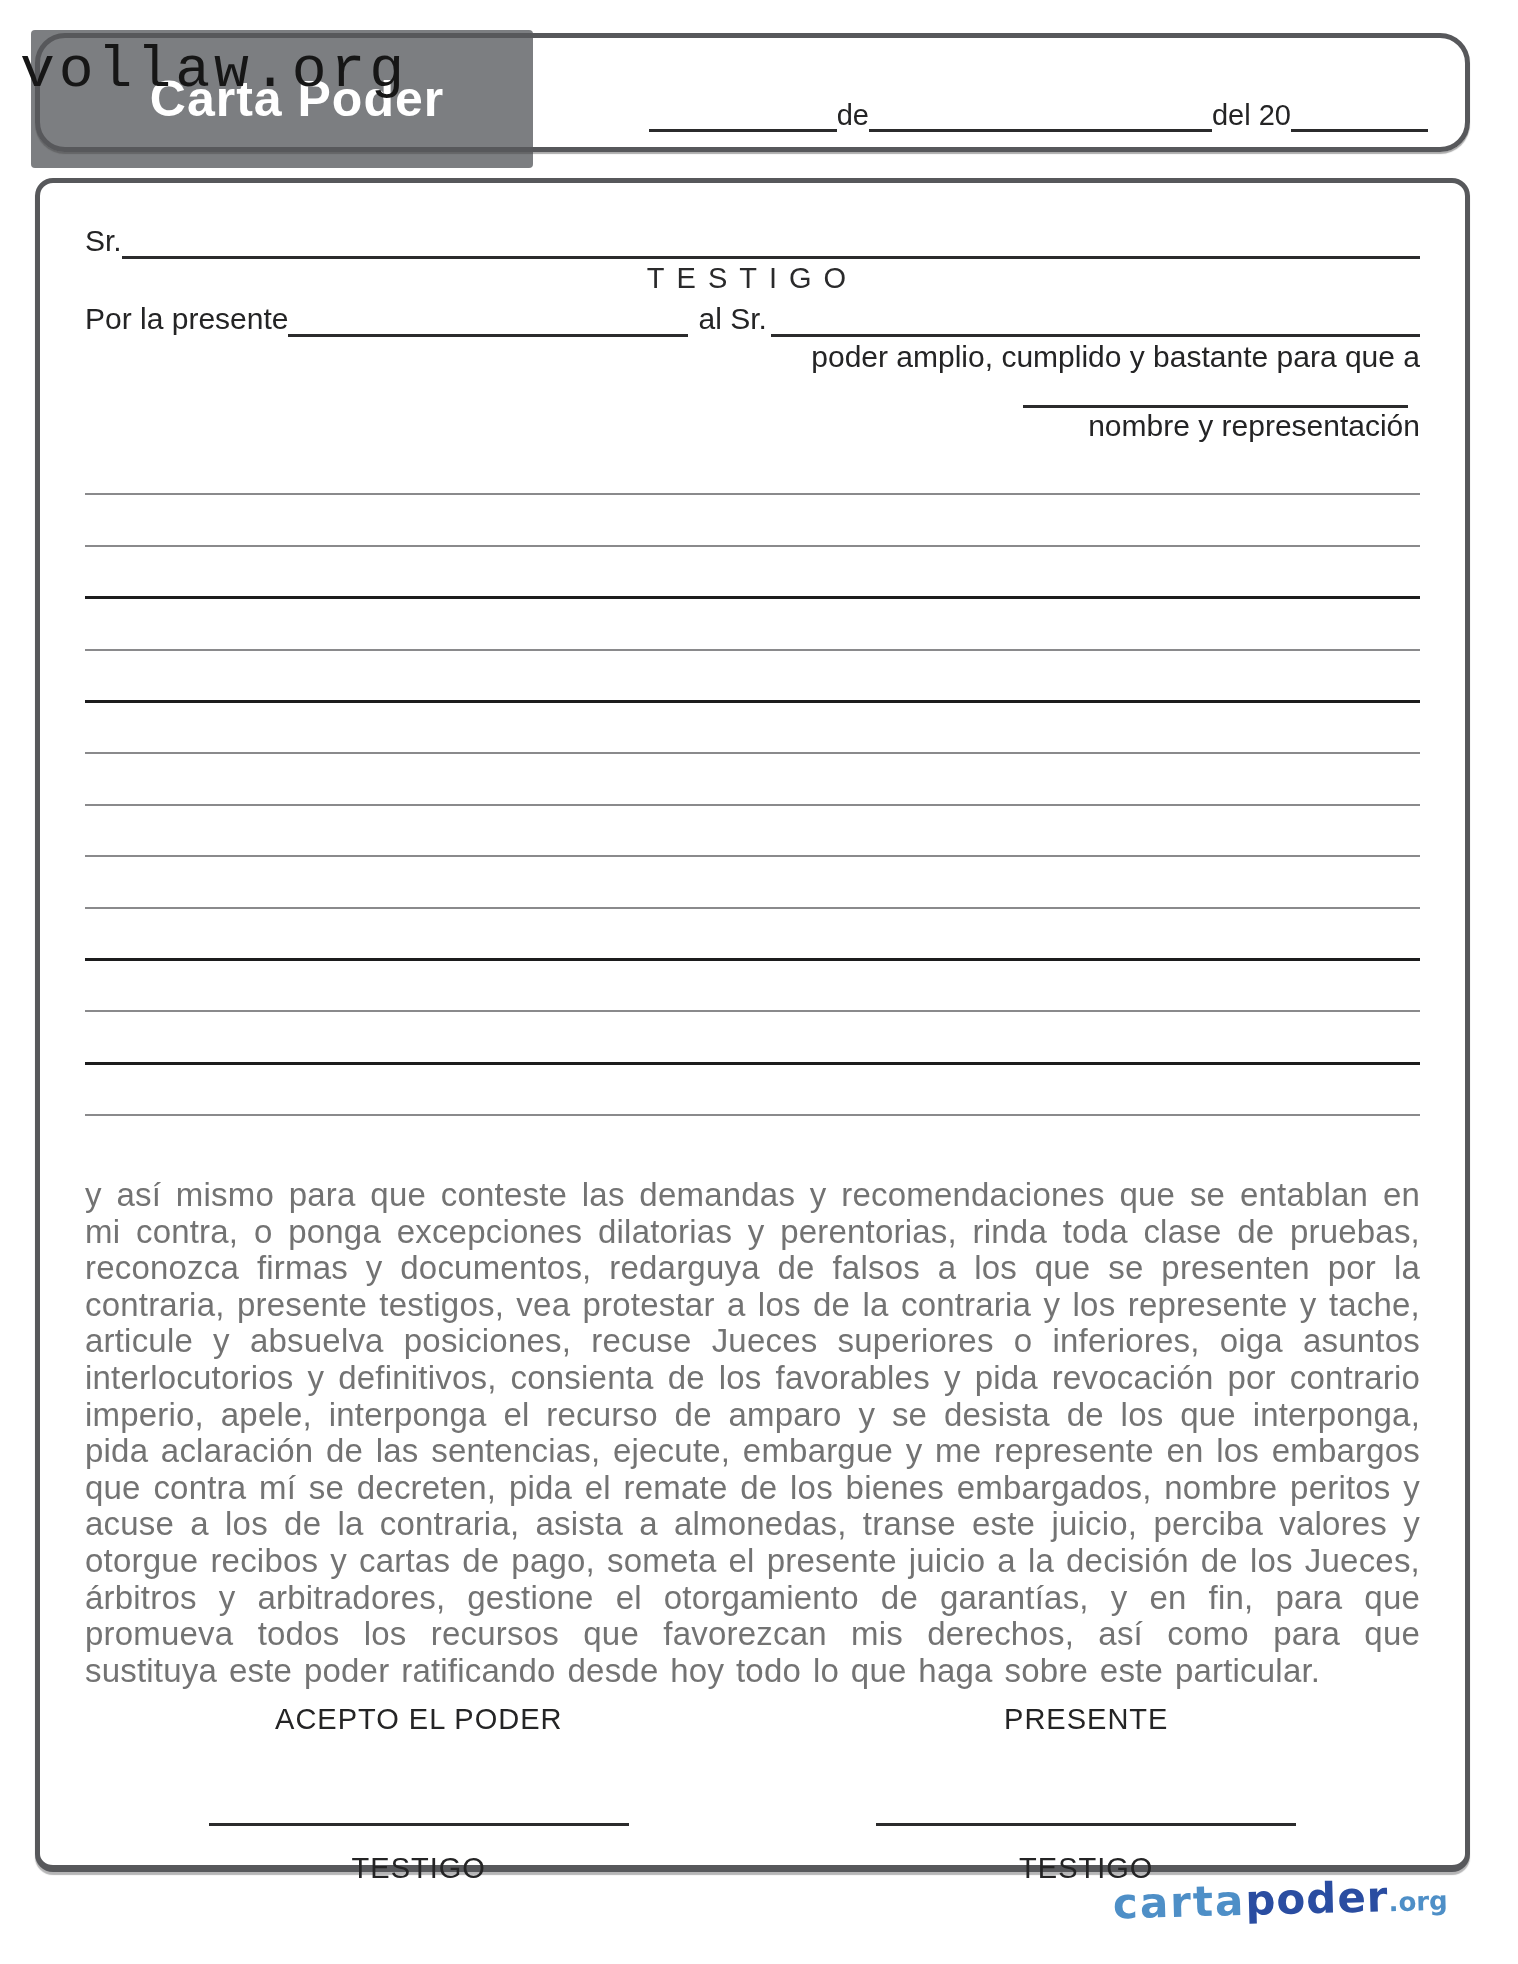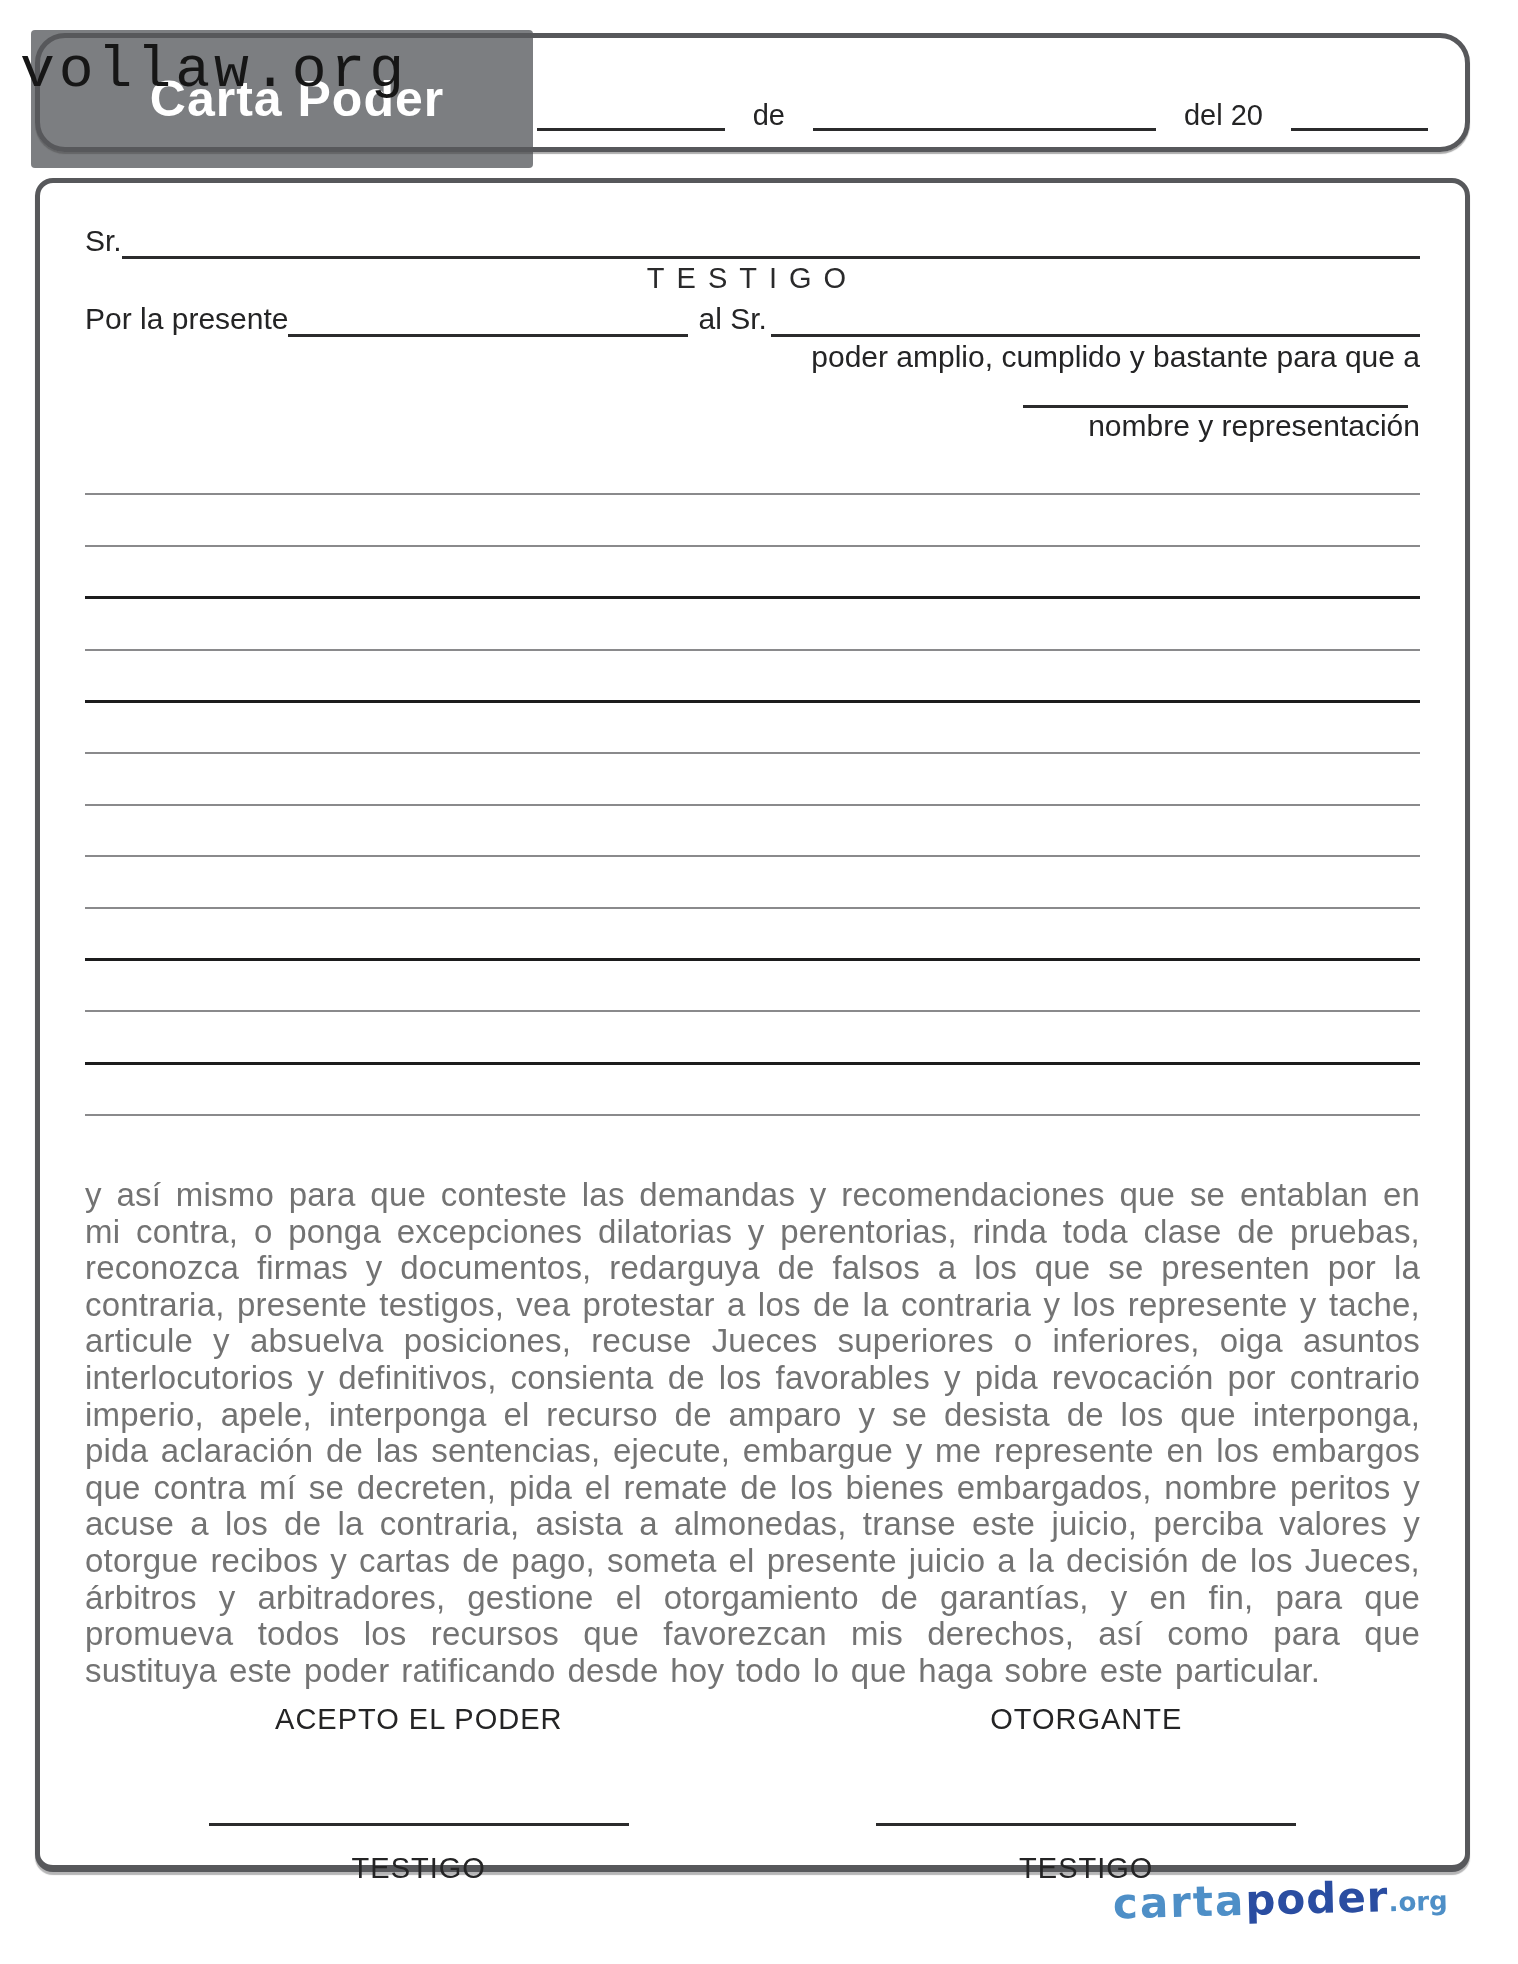--- a/index.html
+++ b/index.html
@@ -39,24 +39,23 @@
     white-space:nowrap;
   }
   .header-border{
     position:absolute;inset:0;
     border:5px solid #57585b;border-radius:30px;
     box-shadow:0 2px 1px rgba(70,70,72,.45);
     z-index:2;pointer-events:none;
   }
   .date-row{
     position:absolute;right:42px;bottom:20px;z-index:3;
-    display:flex;
+    display:flex;align-items:flex-end;
     font-size:29px;line-height:34px;color:#242425;
     white-space:nowrap;
-    gap:28px;
   }
   .blank{
     display:inline-block;
     border-bottom:3px solid #2b2b2c;
     height:30px;
   }
   .date-row .b1{width:188px;}
   .date-row .b2{width:343px;}
   .date-row .b3{width:137px;}
 
@@ -195,21 +194,21 @@
         <div class="ruled-line"></div>
         <div class="ruled-line"></div>
         <div class="ruled-line"></div>
         <div class="ruled-line"></div>
       </div>
 
     <div class="body-par">y así mismo para que conteste las demandas y recomendaciones que se entablan en mi contra, o ponga excepciones dilatorias y perentorias, rinda toda clase de pruebas, reconozca firmas y documentos, redarguya de falsos a los que se presenten por la contraria, presente testigos, vea protestar a los de la contraria y los represente y tache, articule y absuelva posiciones, recuse Jueces superiores o inferiores, oiga asuntos interlocutorios y definitivos, consienta de los favorables y pida revocación por contrario imperio, apele, interponga el recurso de amparo y se desista de los que interponga, pida aclaración de las sentencias, ejecute, embargue y me represente en los embargos que contra mí se decreten, pida el remate de los bienes embargados, nombre peritos y acuse a los de la contraria, asista a almonedas, transe este juicio, perciba valores y otorgue recibos y cartas de pago, someta el presente juicio a la decisión de los Jueces, árbitros y arbitradores, gestione el otorgamiento de garantías, y en fin, para que promueva todos los recursos que favorezcan mis derechos, así como para que sustituya este poder ratificando desde hoy todo lo que haga sobre este particular.</div>
 
     <div class="sig-grid">
       <div class="sig-label">ACEPTO EL PODER</div>
-      <div class="sig-label">OTORGANTE</div>
+      <div class="sig-label">PRESENTE</div>
 
       <div>
           <div class="sig-line"></div>
         </div>
       <div>
           <div class="sig-line"></div>
         </div>
 
       <div class="sig-label sig-witness">TESTIGO</div>
       <div class="sig-label sig-witness">TESTIGO</div>

